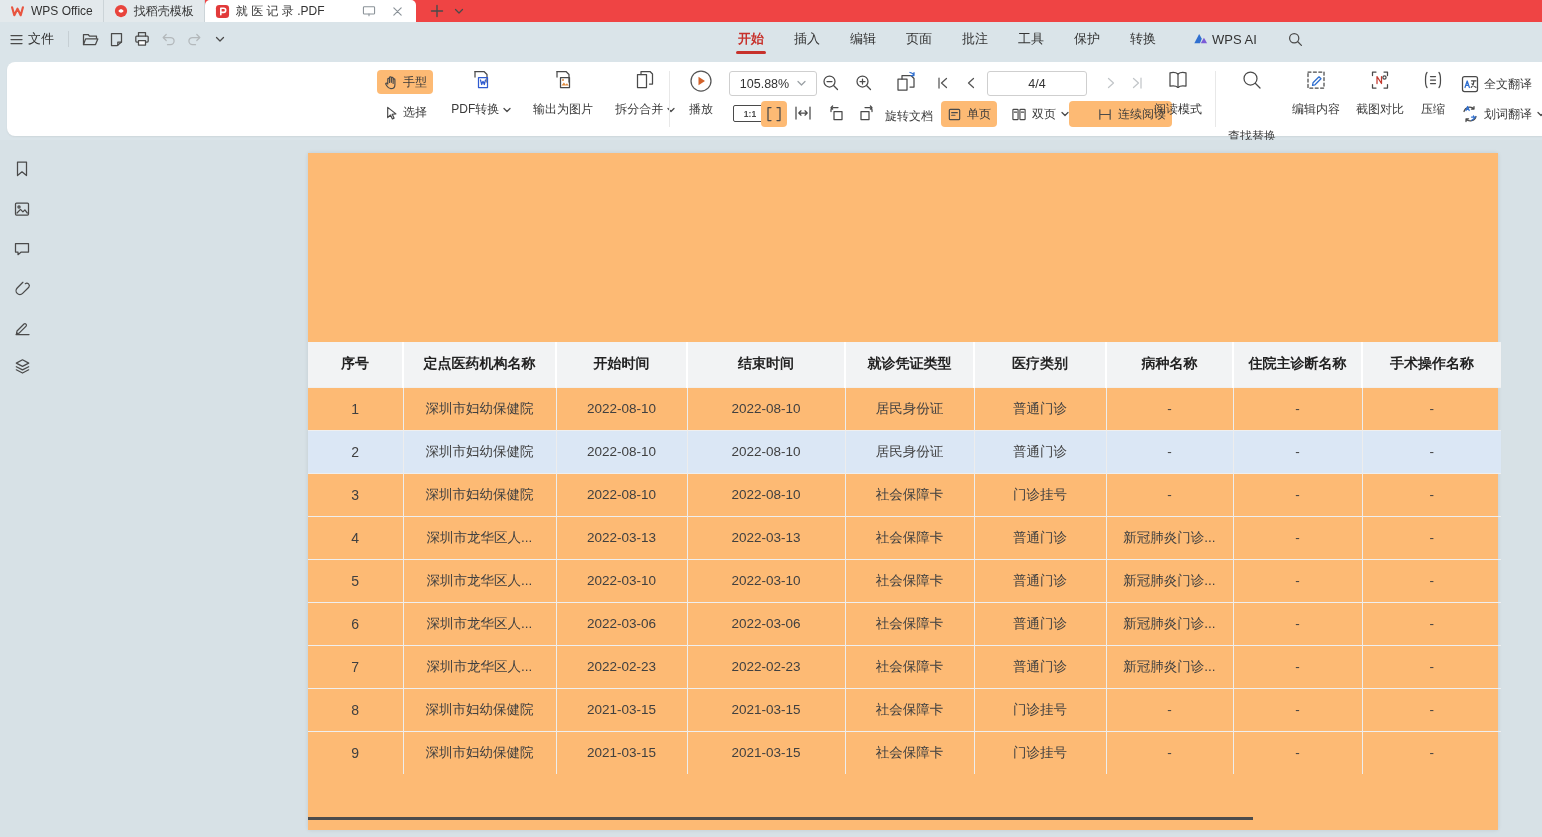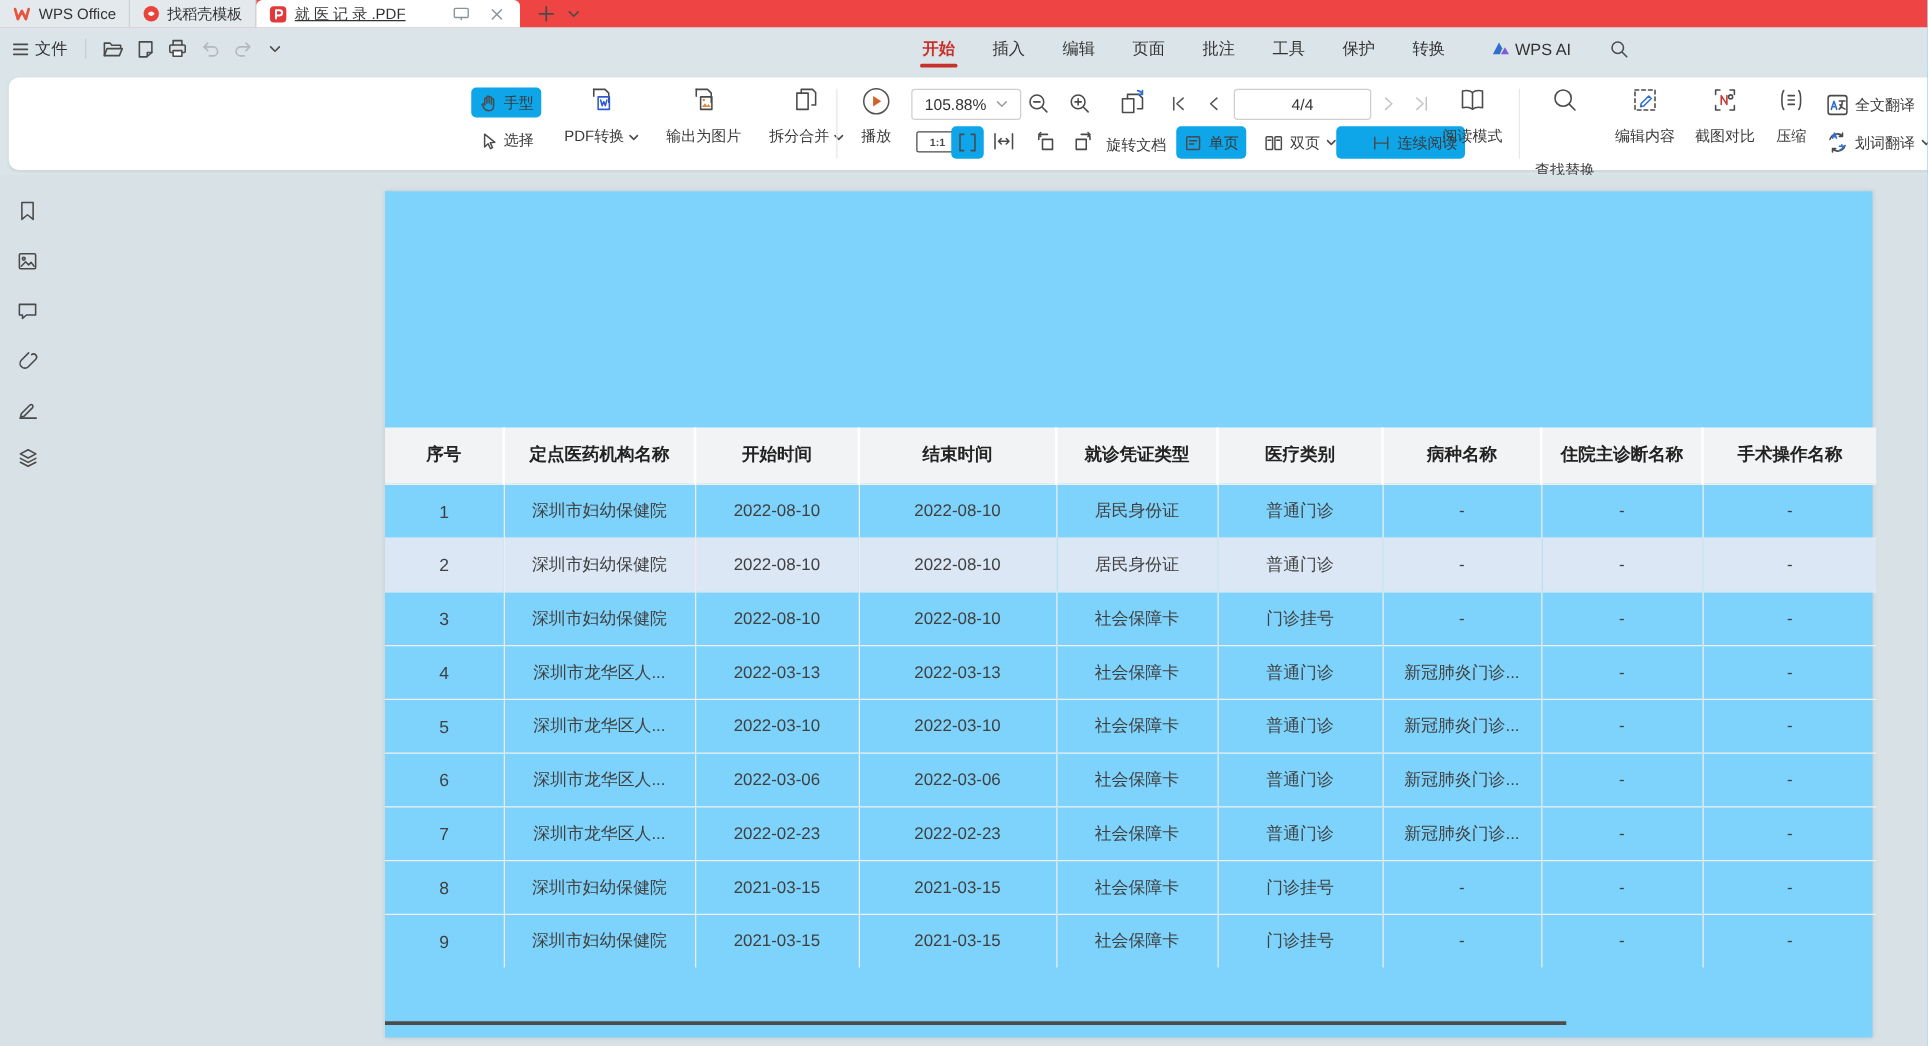--- a/index.html
+++ b/index.html
@@ -10,50 +10,50 @@
   
   .ic { display:inline-flex; align-items:center; justify-content:center; flex:none; }
   .ic svg { display:block; fill:none; stroke:#4a4a4a; stroke-width:1.25; stroke-linecap:round; stroke-linejoin:round; }
   .ic.gray svg { stroke:#b3b8bb; }
 
   
   .tabbar { height:22px; background:#ef4444; display:flex; align-items:stretch; }
   .tab { display:flex; align-items:center; gap:6px; padding:0 10px; font-size:12px; color:#333; cursor:default; }
   .tab.inactive { background:#e3e9ec; border-right:1px solid #ccd4d8; }
   .tab.active { background:#fff; border-radius:5px 5px 0 0; padding-right:8px; }
-  .tab.active .title { margin-right:28px;text-decoration:underline; }
+  .tab.active .title { margin-right:28px; }
   .tabbtn { width:22px; display:flex; align-items:center; justify-content:center; }
 
   
   .menurow { position:relative; height:34px; background:#dae4e9; display:flex; align-items:center; padding-left:10px; }
   .qitem { display:flex; align-items:center; gap:5px; font-size:13px; color:#333; margin-right:6px; }
   .qdiv { width:1px; height:16px; background:#c6cfd4; margin:0 8px; }
   .qico { width:26px; height:24px; display:flex; align-items:center; justify-content:center; border-radius:3px; }
   .menus { position:absolute; left:738px; top:0; height:100%; display:flex; align-items:center; gap:30px; }
   .menu-item { font-size:13px; color:#333; position:relative; padding:8px 0; }
   .menu-item.active { color:#c7312b; font-weight:bold; }
   .menu-item.active::after { content:""; position:absolute; left:-2px; right:-2px; bottom:2px; height:3px; background:#c7312b; border-radius:2px; }
   .ai-item { display:flex; align-items:flex-start; gap:4px; font-size:13px; color:#333; }
 
   
   .toolbar { position:absolute; left:7px; top:62px; width:1535px; height:74px; background:#fff; border-radius:8px 0 0 8px; box-shadow:0 1px 2px rgba(0,0,0,.06); }
   .tb { position:absolute; }
   .vdiv { position:absolute; width:1px; height:56px; top:9px; background:#e8e8e8; }
   .lbl { font-size:12px; color:#3a3a3a; white-space:nowrap; }
-  .pill { background:#0ea5e9; border-radius:4px; }
+  .pill { background:#fdba74; border-radius:4px; }
   .bigbtn { display:flex; flex-direction:column; align-items:center; justify-content:space-between; padding:6px 0 8px; height:64px; }
   .stack2 { display:flex; align-items:center; gap:5px; height:24px; padding:0 6px; border-radius:4px; }
   .boxctl { border:1px solid #cfcfcf; border-radius:3px; display:flex; align-items:center; justify-content:center; font-size:12.5px; color:#333; }
   .one2one { width:34px; height:17px; border:1.4px solid #4a4a4a; border-radius:2px; font-size:8.5px; font-weight:bold; color:#4a4a4a; display:flex; align-items:center; justify-content:center; }
 
   
   .canvas { position:absolute; left:0; top:140px; width:1542px; height:697px; background:#d7e1e6; }
   .sidebar { position:absolute; left:0; top:0; width:44px; height:100%; display:flex; flex-direction:column; align-items:center; }
   .sbico { margin-top:0; position:absolute; left:13px; }
-  .page { position:absolute; left:308px; top:13px; width:1190px; height:677px; background:#7dd3fc; box-shadow:0 0 4px rgba(0,0,0,.10);padding-left:44px; }
+  .page { position:absolute; left:308px; top:13px; width:1190px; height:677px; background:#fdba74; box-shadow:0 0 4px rgba(0,0,0,.10);padding-left:44px; }
 
   table.rec { position:absolute; left:0; top:189px; width:1190px; border-collapse:collapse; table-layout:fixed; }
   table.rec th { height:45px; background:#f2f3f4; font-size:14px; font-weight:bold; color:#222; border-left:2px solid #fff; }
   table.rec th:first-child { border-left:none; }
   table.rec td { height:43px; font-size:13.5px; color:#404040; text-align:center; border-top:1px solid #efefef; border-left:1px solid #ededed; white-space:nowrap; overflow:hidden; }
   table.rec td:first-child { border-left:none; font-size:14px; }
   table.rec tr.hl td { background:#dbe7f5; }
   .scroll-line { position:absolute; left:0; top:664px; width:945px; height:3px; background:#4c4c4c; }
 </style>
 </head>
@@ -296,21 +296,21 @@
       <svg width="16" height="16" viewBox="0 0 16 16">
           <path d="M4 3v10" stroke="#555"></path>
           <polyline points="11.5,3.5 6.5,8 11.5,12.5" stroke="#555"></polyline>
         </svg>
     </div>
     <div class="tb ic" style="left:956px;top:13px;">
       <svg width="16" height="16" viewBox="0 0 16 16">
           <polyline points="10.5,3.5 5.5,8 10.5,12.5" stroke="#555"></polyline>
         </svg>
     </div>
-    <div class="tb boxctl" style="left:980px;top:9px;width:110px;height:25px;">
+    <div class="tb boxctl" style="left:980px;top:9px;width:100px;height:25px;">
       <span>4/4</span>
     </div>
     <div class="tb ic" style="left:1096px;top:13px;">
       <svg width="16" height="16" viewBox="0 0 16 16">
           <polyline points="5.5,3.5 10.5,8 5.5,12.5" stroke="#c2c6c9"></polyline>
         </svg>
     </div>
     <div class="tb ic" style="left:1122px;top:13px;">
       <svg width="16" height="16" viewBox="0 0 16 16">
           <polyline points="4.5,3.5 9.5,8 4.5,12.5" stroke="#c2c6c9"></polyline>

